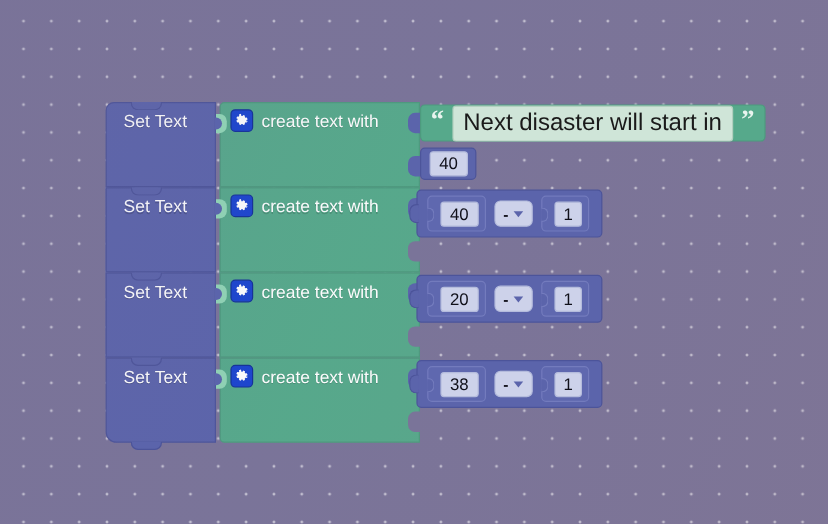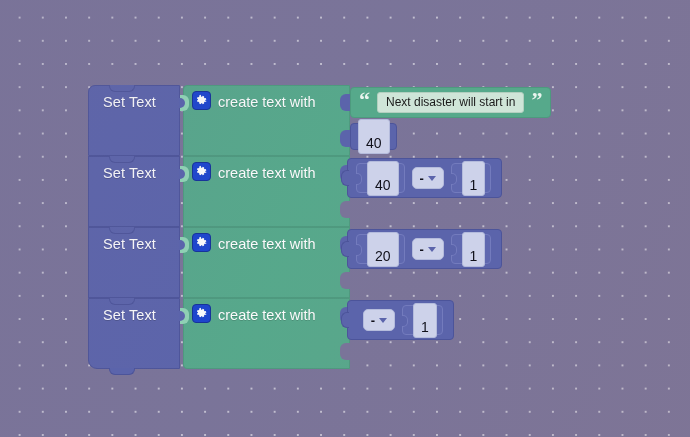--- a/index.html
+++ b/index.html
@@ -206,21 +206,21 @@
     margin-top: -5px;
     user-select: none;
   }
   .quote.open  { margin-right: 7px; }
   .quote.close { margin-left: 7px; }
   .text-field {
     background: #cfe5d8;
     border: 1px solid #b2cfbf;
     border-radius: 3px;
     color: #1a1a1a;
-    font-size: 12px;
+    font-size: 20px;
     padding: 2px 8px 3px;
     white-space: nowrap;
     box-sizing: border-box;
   }
 
   
   .number-block {
     position: absolute;
     left: 262px;
     top: 38px;
@@ -233,21 +233,21 @@
     align-items: center;
     padding: 0 6px 0 7px;
     z-index: 6;
   }
   .num-field {
     background: #cdd2ea;
     border: 1px solid #b4bbdc;
     border-radius: 3px;
     color: #10101a;
     font-size: 14px;
-    padding: 15px 7px 2px;
+    padding: 1px 7px 2px;
     min-width: 14px;
     text-align: center;
     box-sizing: border-box;
   }
 
   
   .math-block {
     position: absolute;
     left: 259px;
     top: 2px;
@@ -447,20 +447,23 @@
             <path fill="#ffffff" d="M8 5.1a2.9 2.9 0 1 0 0 5.8 2.9 2.9 0 0 0 0-5.8zm0 4.3a1.4 1.4 0 1 1 0-2.8 1.4 1.4 0 0 1 0 2.8z"></path>
             <path fill="#ffffff" d="M14 9.1l-1.2-.5a4.9 4.9 0 0 0 0-1.2l1.2-.5-.8-2-1.3.3a5 5 0 0 0-.9-.9l.3-1.3-2-.8-.5 1.2a4.9 4.9 0 0 0-1.2 0L7.1 1l-2 .8.3 1.3a5 5 0 0 0-.9.9l-1.3-.3-.8 2 1.2.5a4.9 4.9 0 0 0 0 1.2L2.4 7.9l.8 2 1.3-.3a5 5 0 0 0 .9.9l-.3 1.3 2 .8.5-1.2a4.9 4.9 0 0 0 1.2 0l.5 1.2 2-.8-.3-1.3a5 5 0 0 0 .9-.9l1.3.3.8-2z"></path>
           </svg>
         </div>
         <div class="create-label">create text with</div>
         <div class="green-socket filled s1"></div>
         <div class="green-socket s2"></div>
       </div>
 
       <div class="math-block">
+        <span class="math-slot">
+          <span class="num-field">38</span>
+        </span>
         <span class="op-dropdown">
           <span class="op-sign">-</span>
           <span class="op-caret"></span>
         </span>
         <span class="math-slot">
           <span class="num-field">1</span>
         </span>
       </div>
     </div>
 

